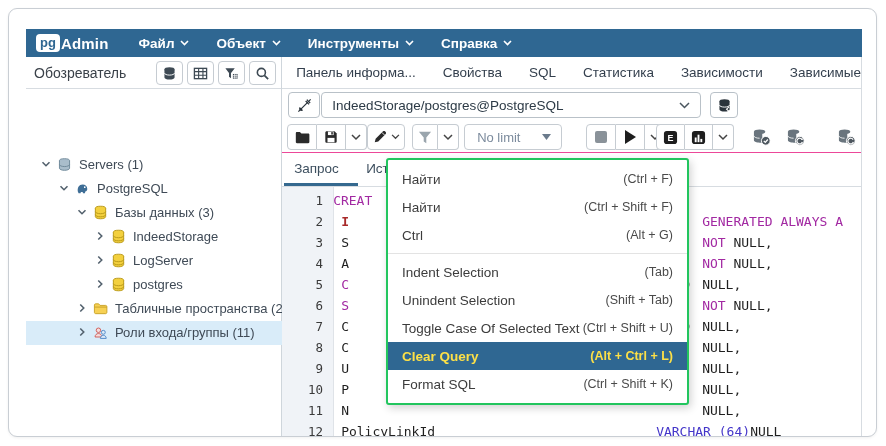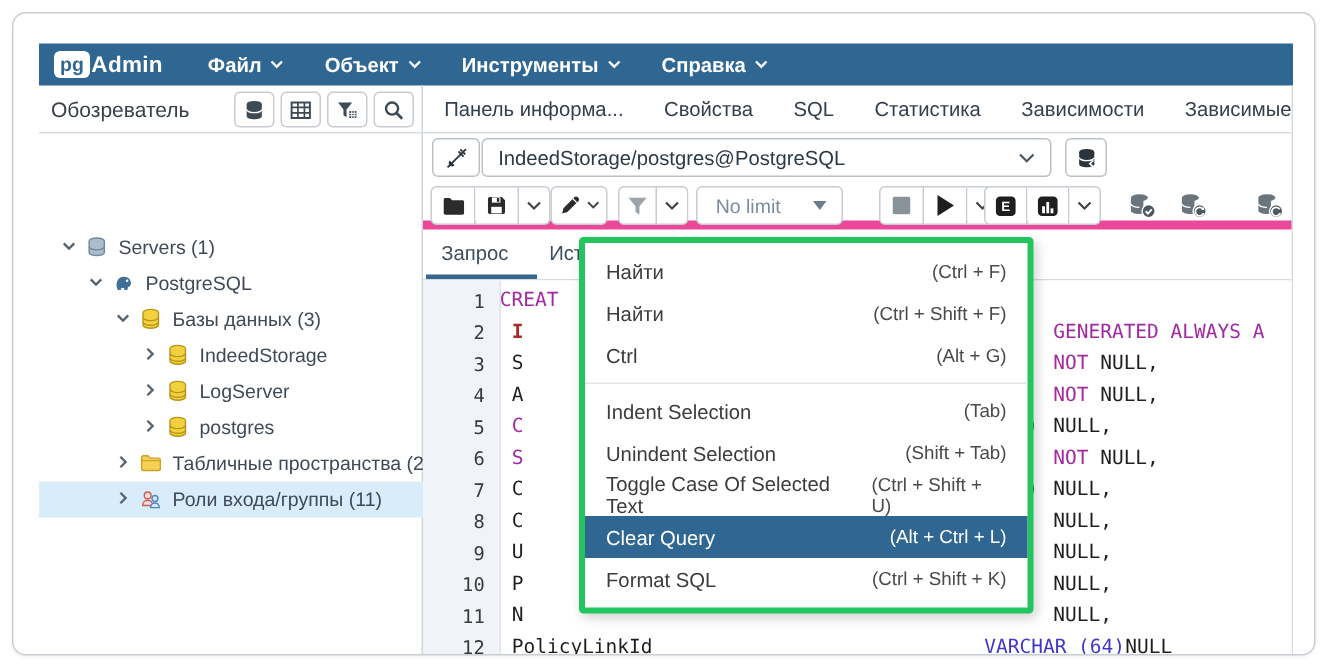--- a/index.html
+++ b/index.html
@@ -48,21 +48,21 @@
   
   .connrow { position:relative; height:33px; }
   .icon-btn { position:absolute; top:3px; height:26px; border:1px solid #b9c1c8; border-radius:4px;
               background:#fff; display:flex; align-items:center; justify-content:center; }
   .conn-field { position:absolute; left:39px; top:3px; width:380px; height:26px; border:1px solid #b9c1c8;
                 border-radius:4px; background:#fff; display:flex; align-items:center; padding:0 10px;
                 font-size:13.5px; color:#2c3a46; }
   .conn-field .cf-caret { margin-left:auto; }
 
   
-  .toolbar { position:relative; height:31px; border-bottom:6px solid #ec4899;text-decoration:underline; }
+  .toolbar { position:relative; height:31px; border-bottom:1px solid #ec4899;text-decoration:underline; }
   .grp { position:absolute; top:2px; display:flex; }
   .tbtn { height:26px; border:1px solid #c6ccd2; background:#fff; display:flex;
           align-items:center; justify-content:center; }
   .grp .tbtn + .tbtn { border-left:none; }
   .grp .tbtn:first-child { border-radius:4px 0 0 4px; }
   .grp .tbtn:last-child { border-radius:0 4px 4px 0; }
   .grp .tbtn:only-child { border-radius:4px; }
   .flatbtn { position:absolute; top:2px; width:28px; height:26px; display:flex;
              align-items:center; justify-content:center; }
   .limit-sel { position:absolute; left:182px; top:2px; width:98px; height:26px; border:1px solid #c6ccd2;
@@ -84,28 +84,28 @@
   .cline { position:absolute; left:0; width:100%; height:21px; line-height:21px;
            font-family:"DejaVu Sans Mono", monospace; font-size:13px; white-space:pre; }
   .frag { position:absolute; top:0; }
   .kw { color:#a229a2; font-weight:normal; }
   .ty { color:#4436c9; }
   .strc { color:#a82a2a; font-weight:bold; }
   .pl { color:#1f1f1f; }
 
   
   .cmenu { position:absolute; left:377px; top:149px; width:303px; background:#fff;
-           border:4px solid #22c55e; border-radius:3px; box-shadow:2px 3px 8px rgba(0,0,0,.18);
+           border:2px solid #22c55e; border-radius:3px; box-shadow:2px 3px 8px rgba(0,0,0,.18);
            padding:5px 0; z-index:50; }
   .citem { height:28px; display:flex; align-items:center; justify-content:space-between;
            padding:0 14px; cursor:default; }
   .clabel { font-size:13.5px; color:#3c3c3c; }
   .cshort { font-size:12.5px; color:#4a4a4a; }
   .citem.active { background:#2f6792; }
-  .citem.active .clabel, .citem.active .cshort { color:#ffffff; font-weight:normal;text-align:right; }
+  .citem.active .clabel, .citem.active .cshort { color:#fde047; font-weight:bold;text-align:right; }
   .csep { height:1px; background:#e3e3e3; margin:4px 0; }
 
   svg { display:block; }
 </style>
 </head>
 <body>
 
 <div class="page">
 <div class="window">
 

